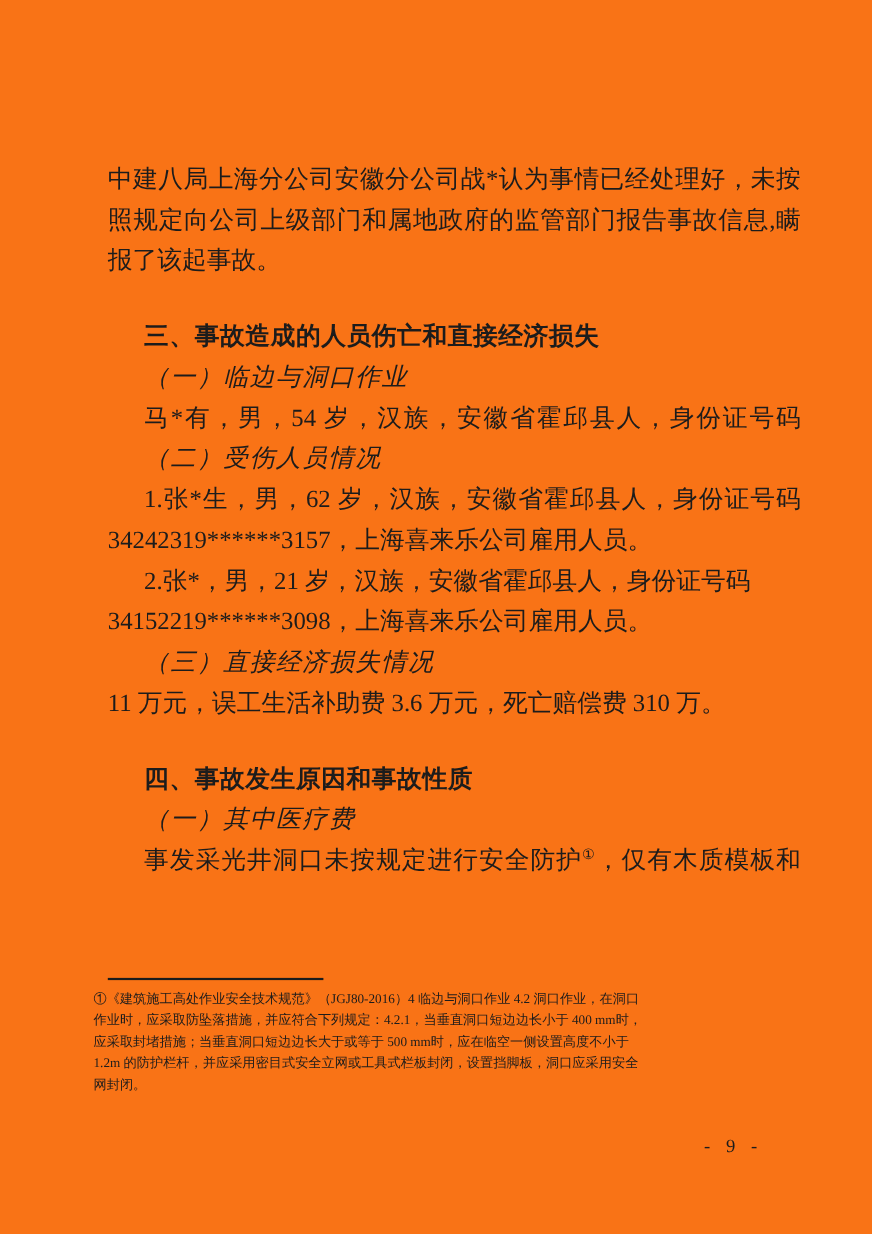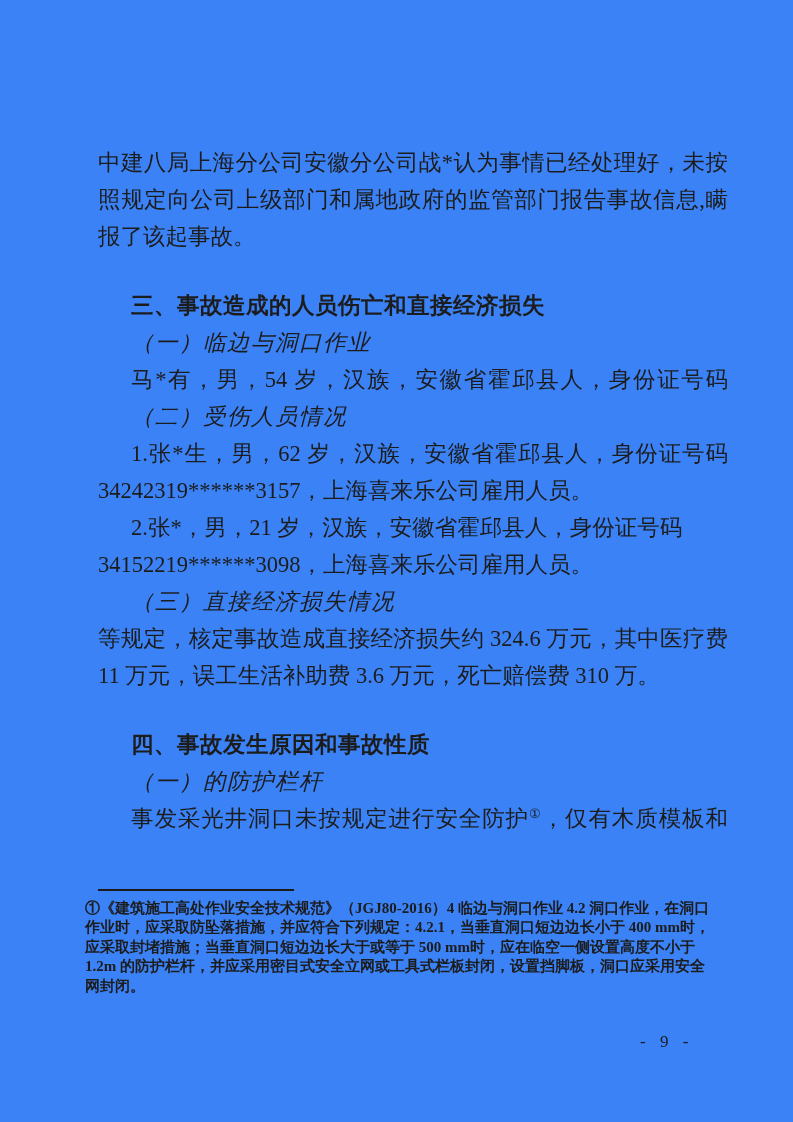--- a/index.html
+++ b/index.html
@@ -1,21 +1,21 @@
 <!DOCTYPE html>
 <html><head>
 <meta charset="utf-8">
 <style>
   html, body { margin: 0; padding: 0; background: #888; }
   .page {
     position: relative;
     width: 793px;
     height: 1122px;
     margin: 0 auto;
-    background: #3b82f6;
+    background: #f97316;
     color: #1c1c1c;
     overflow: hidden;
     font-family: "Liberation Serif", "DejaVu Serif", serif;
   }
   .body-text {
     position: absolute;
     left: 98px;
     top: 144px;
     width: 630px;
   }
@@ -47,25 +47,24 @@
     height: 2px;
     background: #1c1c1c;
   }
   .footnote {
     position: absolute;
     left: 85px;
     top: 899px;
     width: 655px;
   }
   .fn-ln {
-    font-size: 15px;
+    font-size: 12px;
     line-height: 19.4px;
     white-space: nowrap;
     font-family: "Liberation Serif", "DejaVu Serif", serif;
-    font-weight: bold;
   }
   .page-number {
     position: absolute;
     left: 640px;
     top: 1032px;
     font-size: 17px;
     letter-spacing: 5px;
     font-family: "Liberation Serif", "DejaVu Serif", serif;
     color: #1c1c1c;
   }
@@ -86,25 +85,24 @@
     <div class="ln kai ind">（一）临边与洞口作业</div>
     <div class="ln ind fit">马*有，男，54 岁，汉族，安徽省霍邱县人，身份证号码</div>
 
     <div class="ln kai ind">（二）受伤人员情况</div>
     <div class="ln ind fit">1.张*生，男，62 岁，汉族，安徽省霍邱县人，身份证号码</div>
     <div class="ln">34242319******3157，上海喜来乐公司雇用人员。</div>
     <div class="ln ind">2.张*，男，21 岁，汉族，安徽省霍邱县人，身份证号码</div>
     <div class="ln">34152219******3098，上海喜来乐公司雇用人员。</div>
 
     <div class="ln kai ind">（三）直接经济损失情况</div>
-    <div class="ln fit">等规定，核定事故造成直接经济损失约 324.6 万元，其中医疗费</div>
     <div class="ln">11 万元，误工生活补助费 3.6 万元，死亡赔偿费 310 万。</div>
 
     <div class="ln hd ind">四、事故发生原因和事故性质</div>
-    <div class="ln kai ind">（一）的防护栏杆</div>
+    <div class="ln kai ind">（一）其中医疗费</div>
     <div class="ln ind fit">
       <span>事发采光井洞口未按规定进行安全防护</span><sup class="fn-ref">①</sup><span>，仅有木质模板和</span>
     </div>
 
   </div>
 
   <div class="footnote-rule"></div>
   <div class="footnote">
     <div class="fn-ln">①《建筑施工高处作业安全技术规范》（JGJ80-2016）4 临边与洞口作业 4.2 洞口作业，在洞口</div>
     <div class="fn-ln">作业时，应采取防坠落措施，并应符合下列规定：4.2.1，当垂直洞口短边边长小于 400 mm时，</div>

